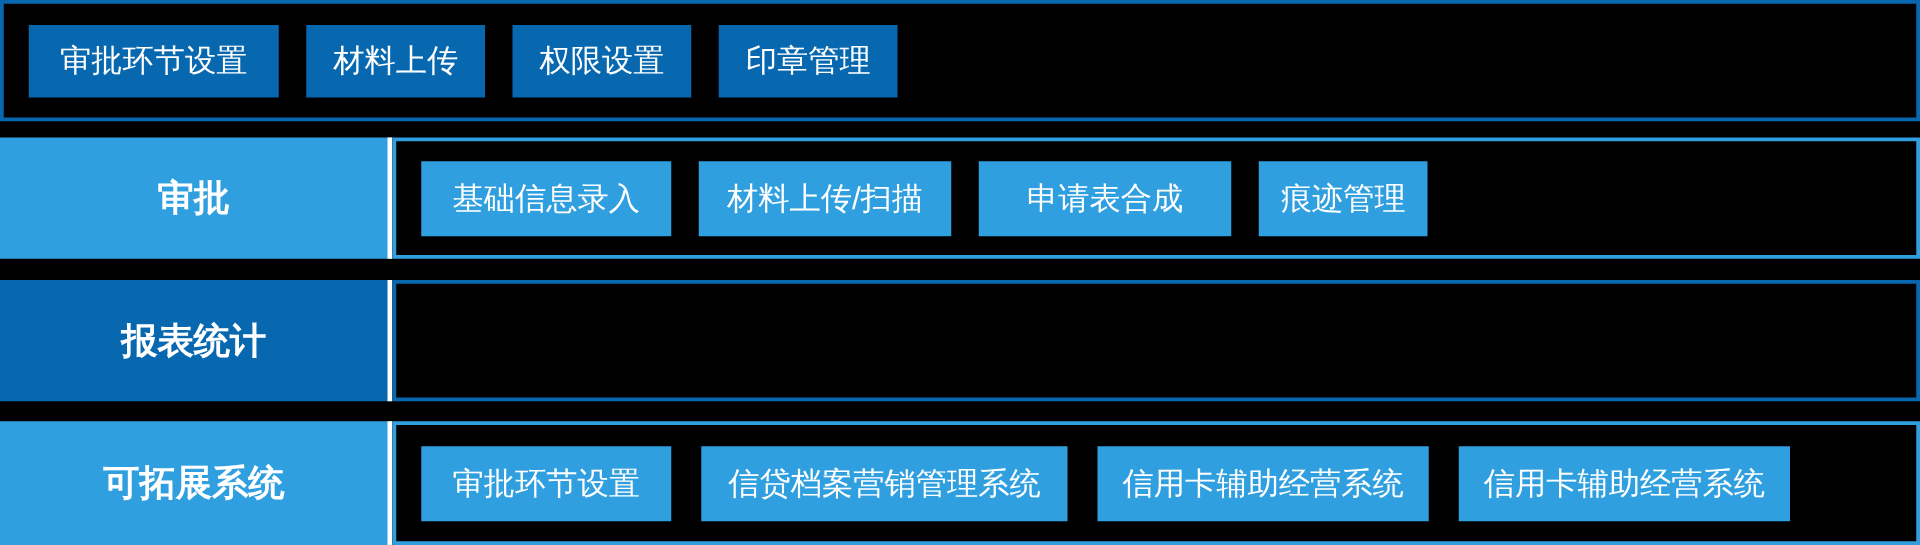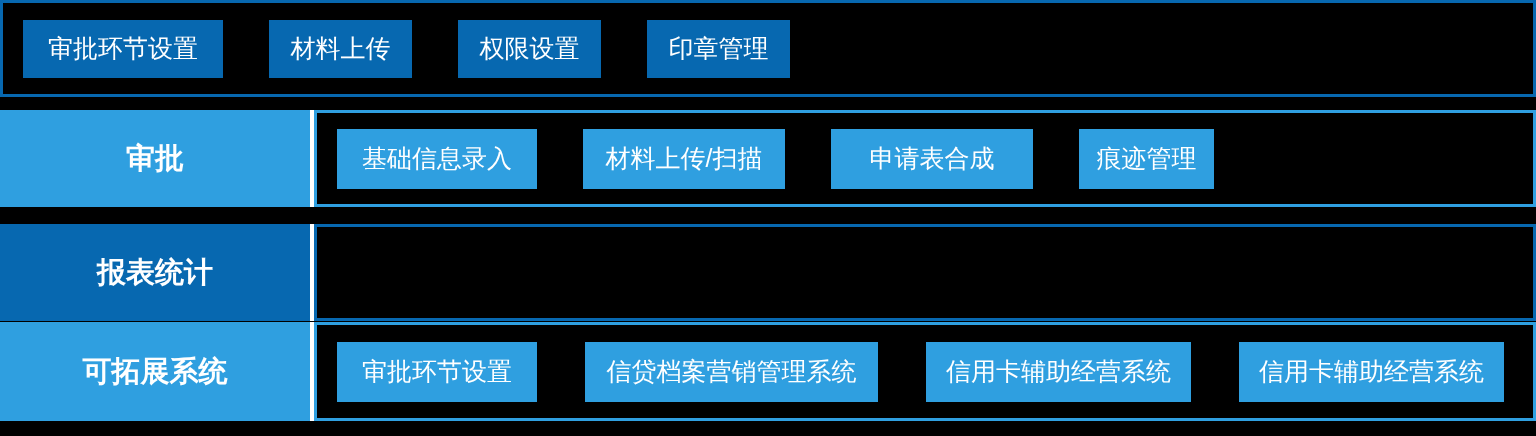--- a/index.html
+++ b/index.html
@@ -17,36 +17,35 @@
   }
   .stage {
     position: relative;
     width: 1536px; height: 436px;
     display: flex; flex-direction: column;
   }
   .row { display: flex; height: 97px; flex: 0 0 auto; }
   .row-1 { margin-top: 0; }
   .row-2 { margin-top: 13px; }
   .row-3 { margin-top: 17px; }
-  .row-4 { margin-top: 1px; height: 99px; }
+  .row-4 { margin-top: 16px; height: 99px; }
 
   .label-box {
     width: 314px; flex: 0 0 314px;
     display: flex; align-items: center; justify-content: center;
     color: var(--text);
     font-size: 29px; font-weight: bold;
     border-right: 4px solid #ffffff;
   }
   .content-box {
     flex: 1 1 auto;
     background: var(--background);
     border: 3px solid;
     display: flex; align-items: center;
     padding-left: 20px;
-    gap: 24px;
   }
   .row.dark  .label-box   { background: var(--dark-blue); }
   .row.dark  .content-box { border-color: var(--dark-blue); }
   .row.light .label-box   { background: var(--light-blue); }
   .row.light .content-box { border-color: var(--light-blue); }
 
   .btn {
     height: 58px;
     display: flex; align-items: center; justify-content: center;
     color: var(--text);

